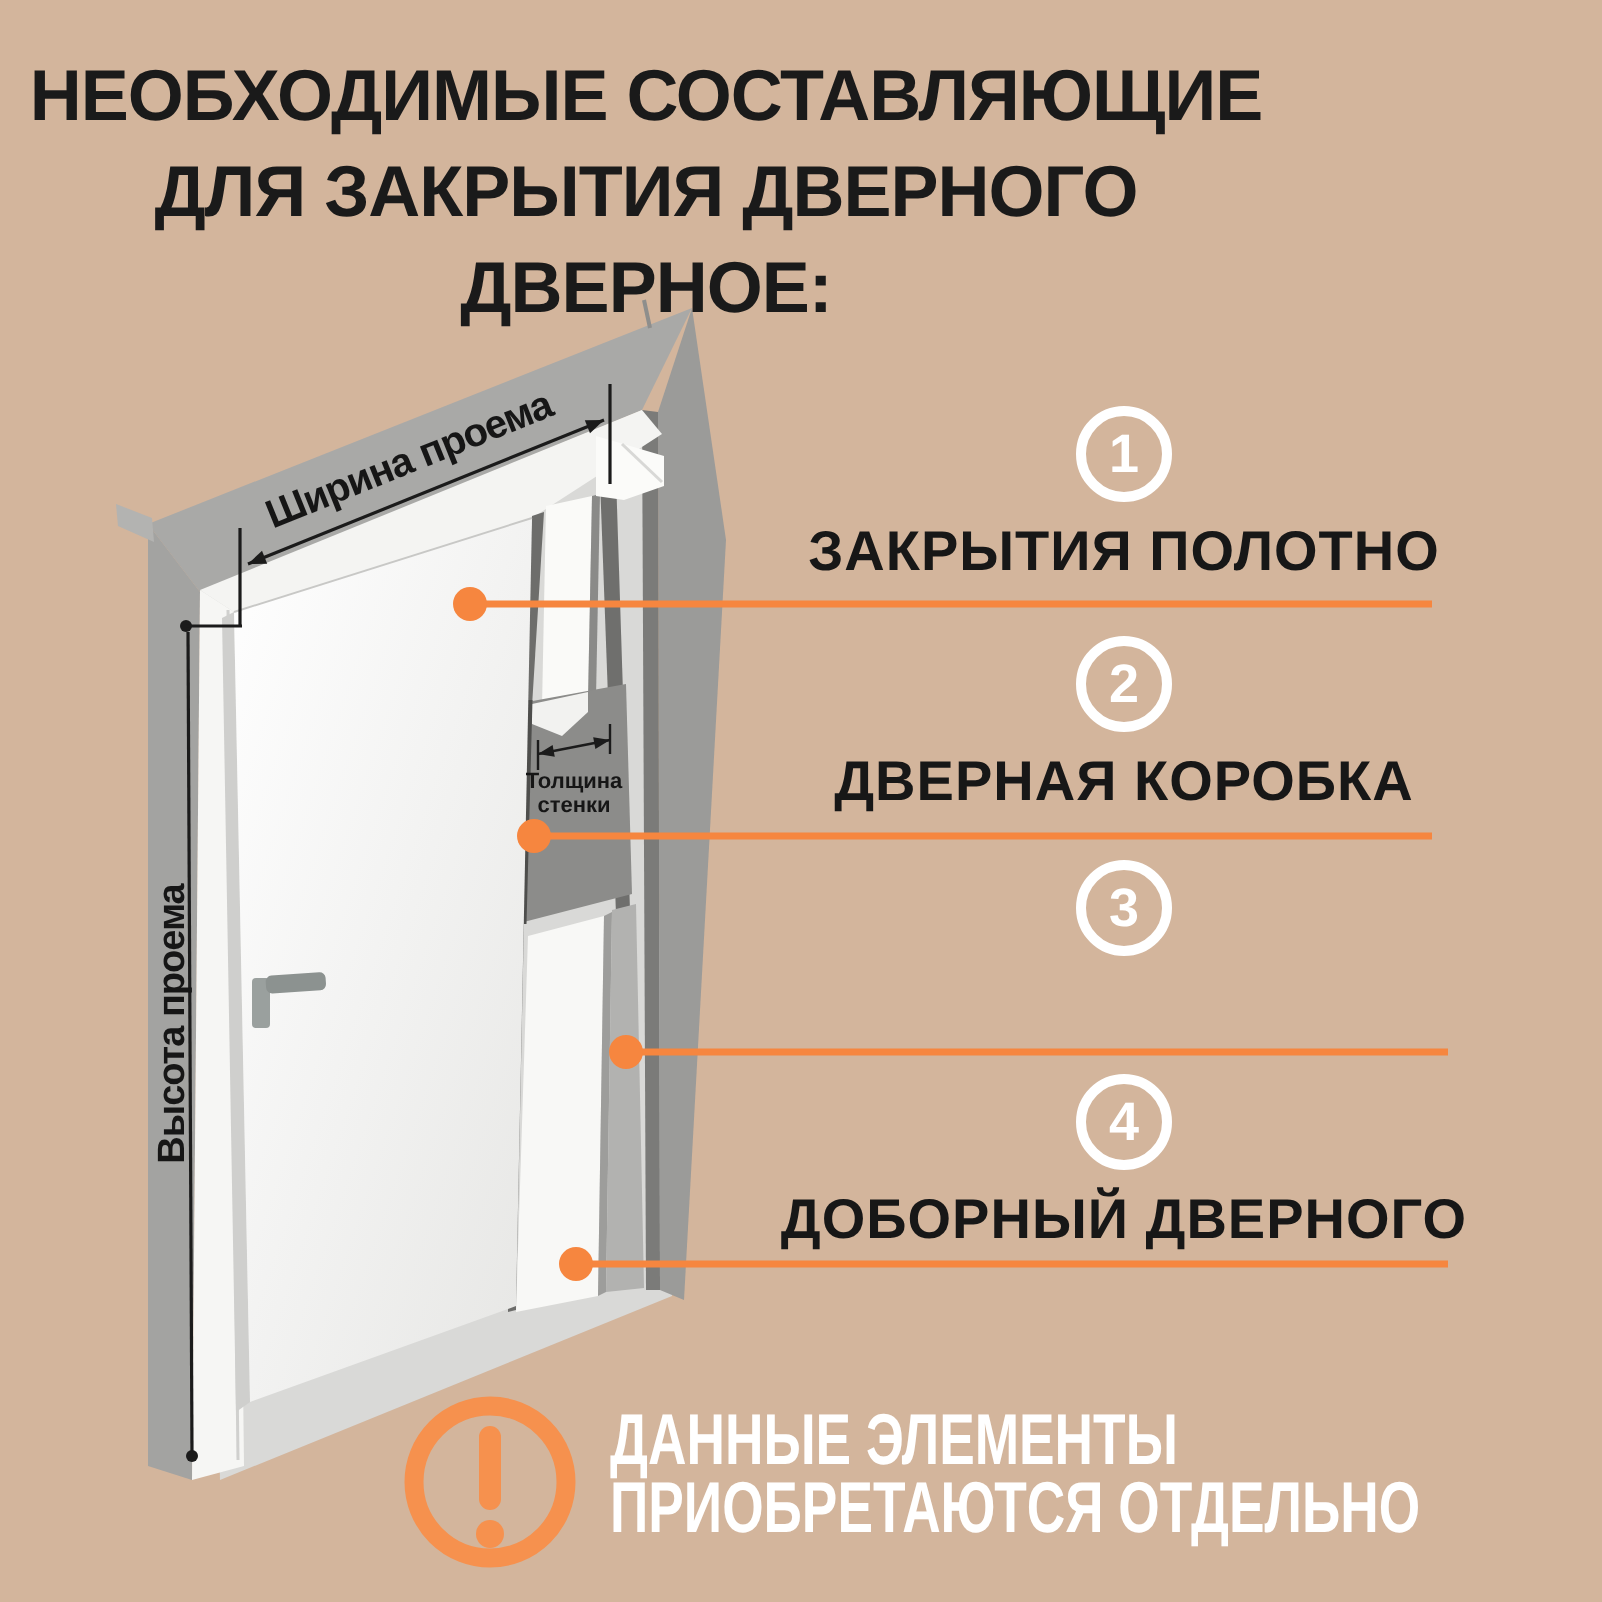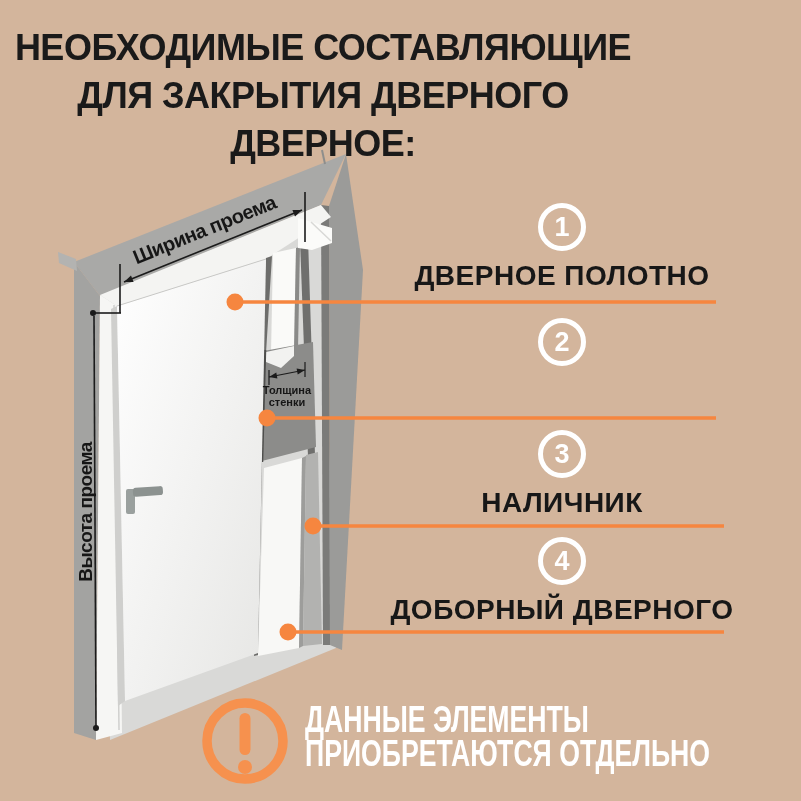--- a/index.html
+++ b/index.html
@@ -116,28 +116,28 @@
     </g>
   </svg>
 
   <div class="title">
     <div>НЕОБХОДИМЫЕ СОСТАВЛЯЮЩИЕ</div>
     <div>ДЛЯ ЗАКРЫТИЯ ДВЕРНОГО ДВЕРНОЕ:</div>
   </div>
 
   <div class="legend-item" style="top:203px">
     <div class="num">1</div>
-    <div class="lbl">ДВЕРНОЕ ПОЛОТНО</div>
+    <div class="lbl">ЗАКРЫТИЯ ПОЛОТНО</div>
   </div>
   <div class="legend-item" style="top:318px">
     <div class="num">2</div>
+    <div class="lbl">ДВЕРНАЯ КОРОБКА</div>
   </div>
   <div class="legend-item" style="top:430px">
     <div class="num">3</div>
-    <div class="lbl">НАЛИЧНИК</div>
   </div>
   <div class="legend-item" style="top:537px">
     <div class="num">4</div>
     <div class="lbl">ДОБОРНЫЙ ДВЕРНОГО</div>
   </div>
 
   <svg class="note-icon" width="94" height="94" viewBox="0 0 94 94">
     <circle cx="47" cy="47" r="38" fill="none" stroke="#f6914e" stroke-width="9.5"></circle>
     <rect x="41.5" y="19" width="11" height="42" rx="5.5" fill="#f6914e"></rect>
     <circle cx="47" cy="73" r="7" fill="#f6914e"></circle>

